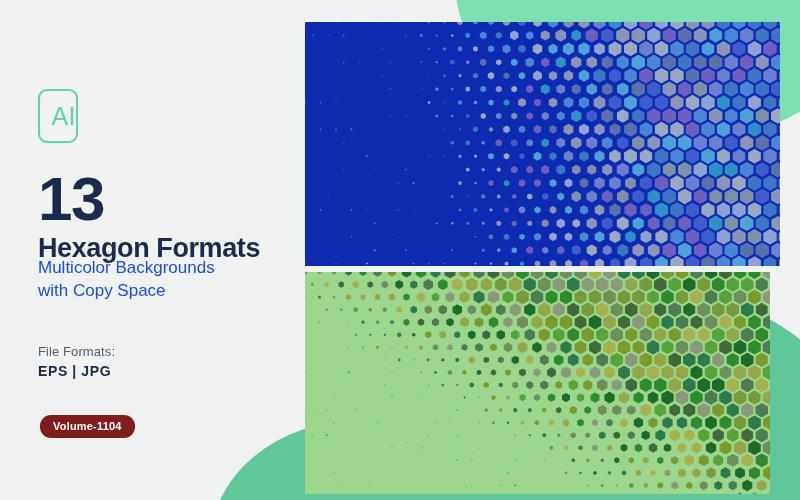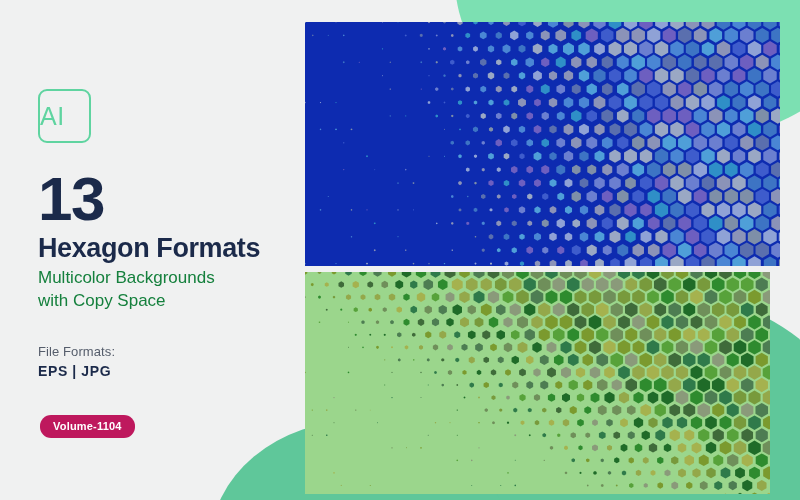--- a/index.html
+++ b/index.html
@@ -35,24 +35,24 @@
 
   
   #left-col {
     position: absolute;
     left: 38px; top: 0;
     width: 260px; height: 500px;
   }
   #ai-badge {
     position: absolute;
     left: 0; top: 89px;
-    width: 53px; height: 54px;
+    width: 40px; height: 54px;
     border: 2px solid #5fd4a0;
     border-radius: 9px;
-    display: flex; align-items: center; justify-content: flex-start;
+    display: flex; align-items: center; justify-content: flex-end;
   }
   #ai-badge .ai-text {
     color: #5fd4a0;
     font-size: 25px;
     font-weight: 400;
     letter-spacing: 0.5px;
     line-height: 1;
   }
   #count {
     position: absolute;
@@ -68,24 +68,24 @@
     left: 0; top: 234px;
     font-size: 27px;
     font-weight: 700;
     color: #1b2a4a;
     letter-spacing: -0.4px;
     line-height: 1.1;
     white-space: nowrap;
   }
   #subtitle {
     position: absolute;
-    left: 0; top: 267px;
+    left: 0; top: 257px;
     font-size: 17px;
     font-weight: 400;
-    color: #15803d;
+    color: #1d4ed8;
     line-height: 1.35;
     width: 250px;
   }
   #formats-label {
     position: absolute;
     left: 0; top: 344px;
     font-size: 13px;
     color: #555d6b;
     letter-spacing: 0.1px;
   }
@@ -93,21 +93,21 @@
     position: absolute;
     left: 0; top: 363px;
     font-size: 14px;
     font-weight: 700;
     color: #1b2a4a;
     letter-spacing: 0.6px;
   }
   #volume-badge {
     position: absolute;
     left: 2px; top: 415px;
-    background: #be185d;
+    background: #7f1d1d;
     color: #ffffff;
     font-size: 11px;
     font-weight: 700;
     letter-spacing: 0.2px;
     padding: 5px 13px 6px 13px;
     border-radius: 11px;
     white-space: nowrap;
   }
 
   

